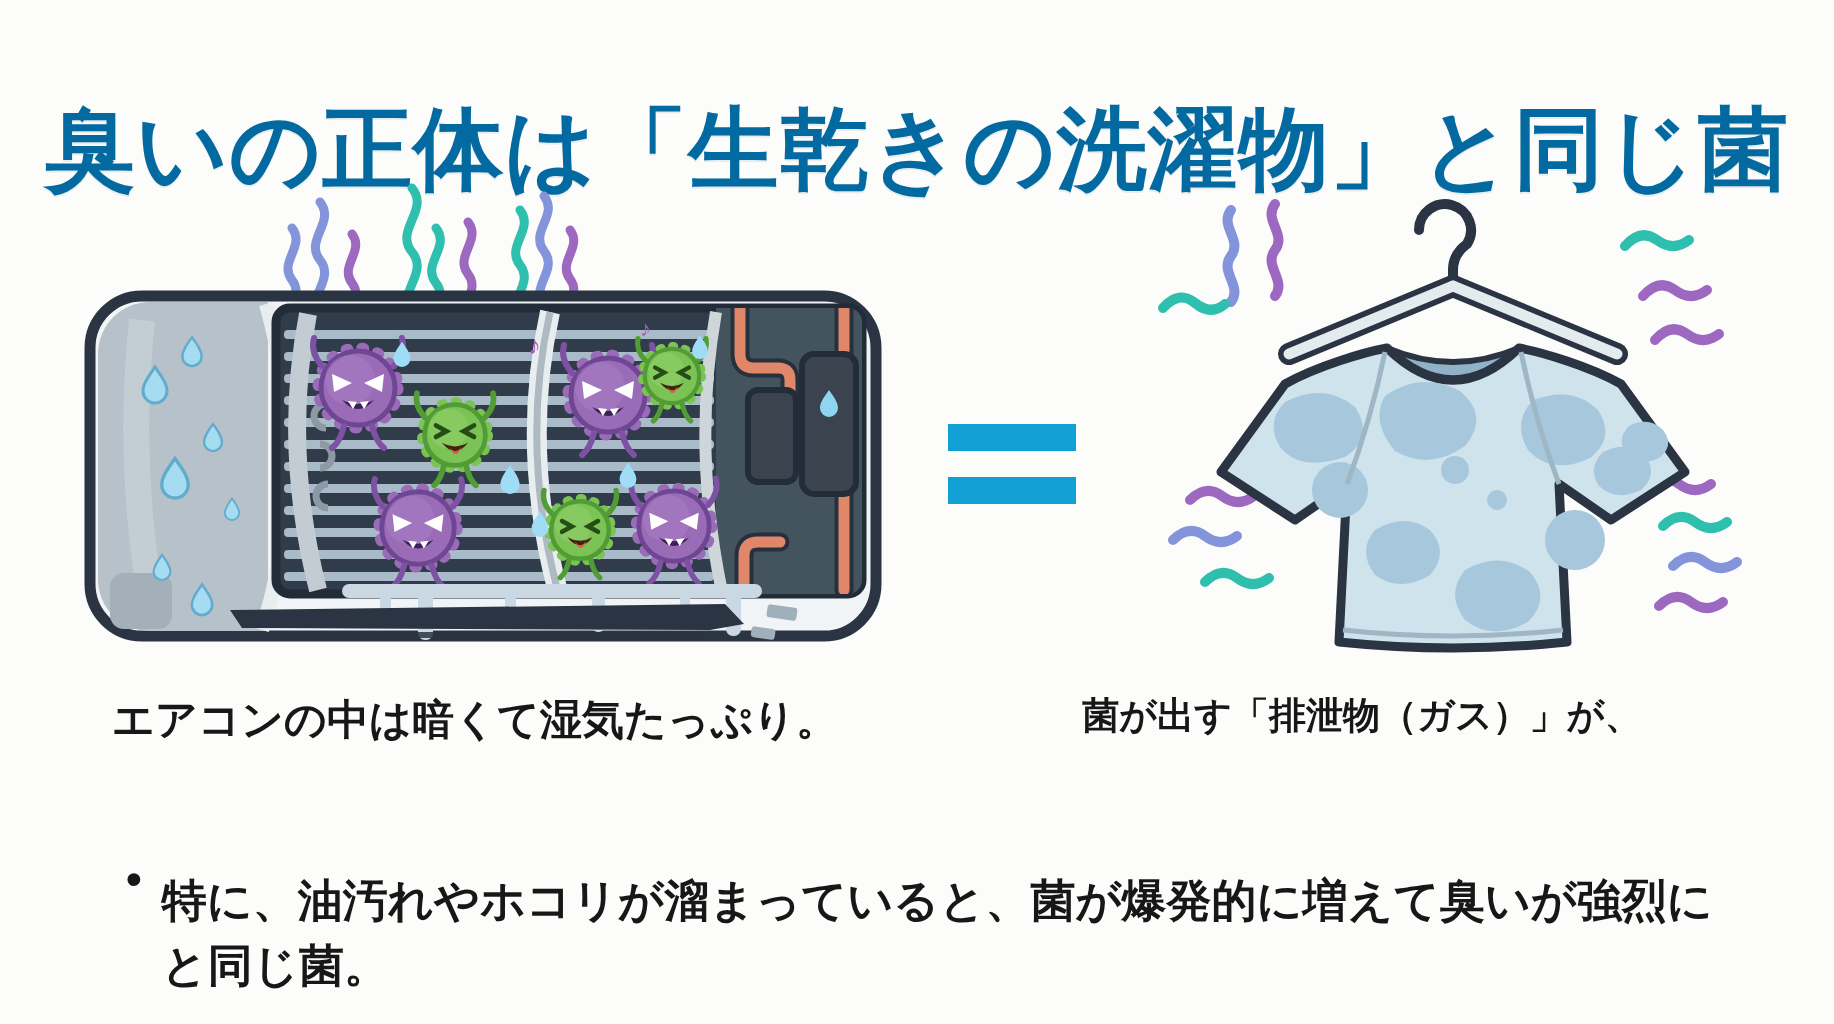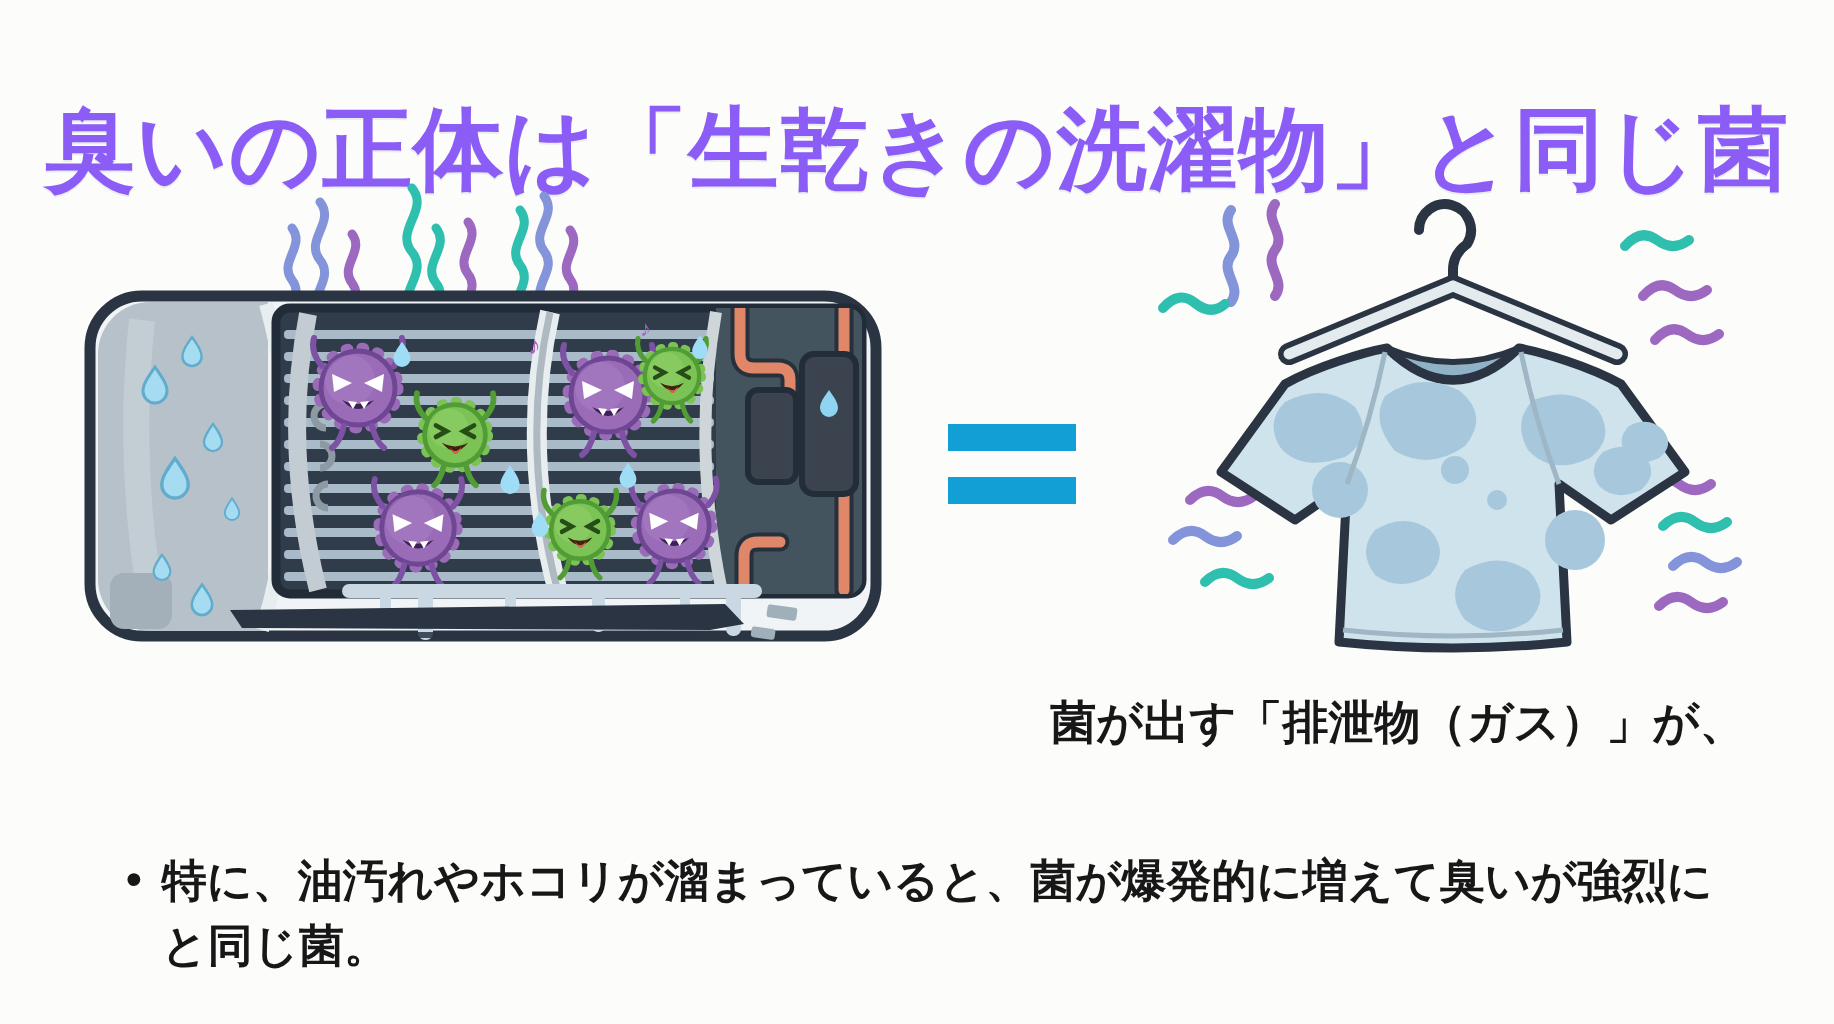--- a/index.html
+++ b/index.html
@@ -17,37 +17,37 @@
   .ac-illu{left:80px;top:178px;width:812px;height:482px;}
   .shirt-illu{left:1135px;top:168px;width:612px;height:504px;}
   .equals{position:absolute;left:948px;top:424px;width:128px;height:80px;
     display:flex;flex-direction:column;justify-content:space-between;}
   .equals .bar{height:27px;width:100%;}
   .caption{
     position:absolute;text-align:center;font-weight:800;color:#171717;
     font-size:42px;line-height:1.5;
   }
   .caption-left{left:58px;top:688px;width:834px;}
-  .caption-right{left:1028px;top:688px;width:740px;font-size:46px;}
+  .caption-right{left:992px;top:688px;width:740px;font-size:37px;}
   .caption .cap-line{display:block;}
   .note{
     position:absolute;left:126px;top:848px;width:1668px;
     display:flex;gap:20px;align-items:flex-start;
     font-weight:800;color:#171717;font-size:45px;line-height:1.45;
   }
   .note .marker{flex:0 0 auto;transform:translateY(-2px);}
-  .note .note-text{flex:1;}
+  .note .note-text{flex:1;margin-top:20px;}
   .note .note-line{display:block;}
 </style>
 </head>
 <body>
 
 <div class="stage">
 
-  <h1 class="title" style="color: #8b5cf6;">臭いの正体は「生乾きの洗濯物」と同じ菌</h1>
+  <h1 class="title" style="color: #0369a1;">臭いの正体は「生乾きの洗濯物」と同じ菌</h1>
 
   <svg class="illu ac-illu" viewBox="0 0 812 482">
     <defs>
       <path id="drop" d="M0,-16 C7,-6 12,1 12,8 A12,12 0 1 1 -12,8 C-12,1 -7,-6 0,-16 Z"></path>
       <clipPath id="winclip">
           <rect x="196" y="130" width="586" height="286" rx="14"></rect>
         </clipPath>
       <g id="gp">
         <circle r="40" fill="none" stroke="#9a6cb8" stroke-width="11" stroke-dasharray="2 14" stroke-linecap="round"></circle>
         <circle r="37" fill="#9a6cb8" stroke="#6f4693" stroke-width="5"></circle>
@@ -263,20 +263,21 @@
 
       <g stroke="#9fb6c4" stroke-width="5" fill="none">
         <path d="M212,316 Q236,252 250,184"></path>
         <path d="M424,316 Q400,252 386,184"></path>
         <path d="M208,462 Q318,474 428,462"></path>
       </g>
     </g>
   </svg>
 
   <div class="caption caption-left">
+    <span class="cap-line">エアコンの中は暗くて湿気たっぷり。</span>
   </div>
 
   <div class="caption caption-right">
     <span class="cap-line">菌が出す「排泄物（ガス）」が、</span>
   </div>
 
   <div class="note">
     <span class="marker">•</span>
     <span class="note-text">
       <span class="note-line">特に、油汚れやホコリが溜まっていると、菌が爆発的に増えて臭いが強烈に</span>

